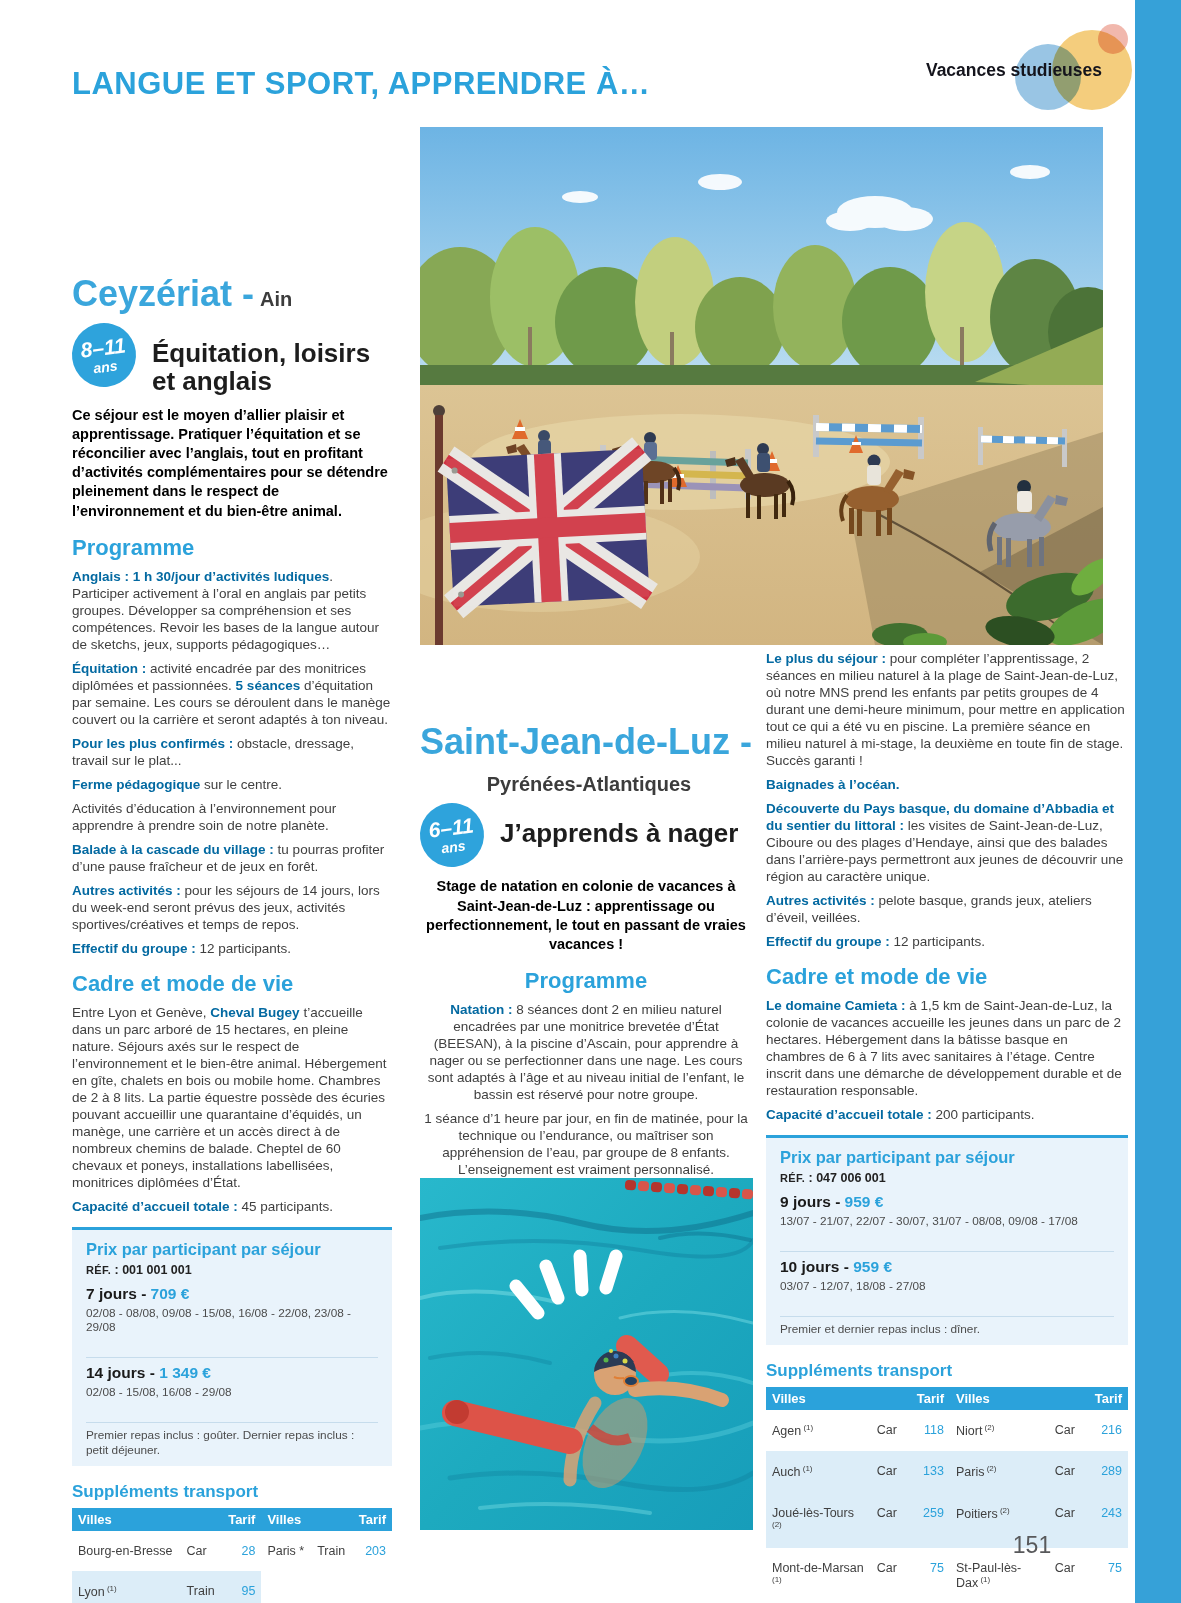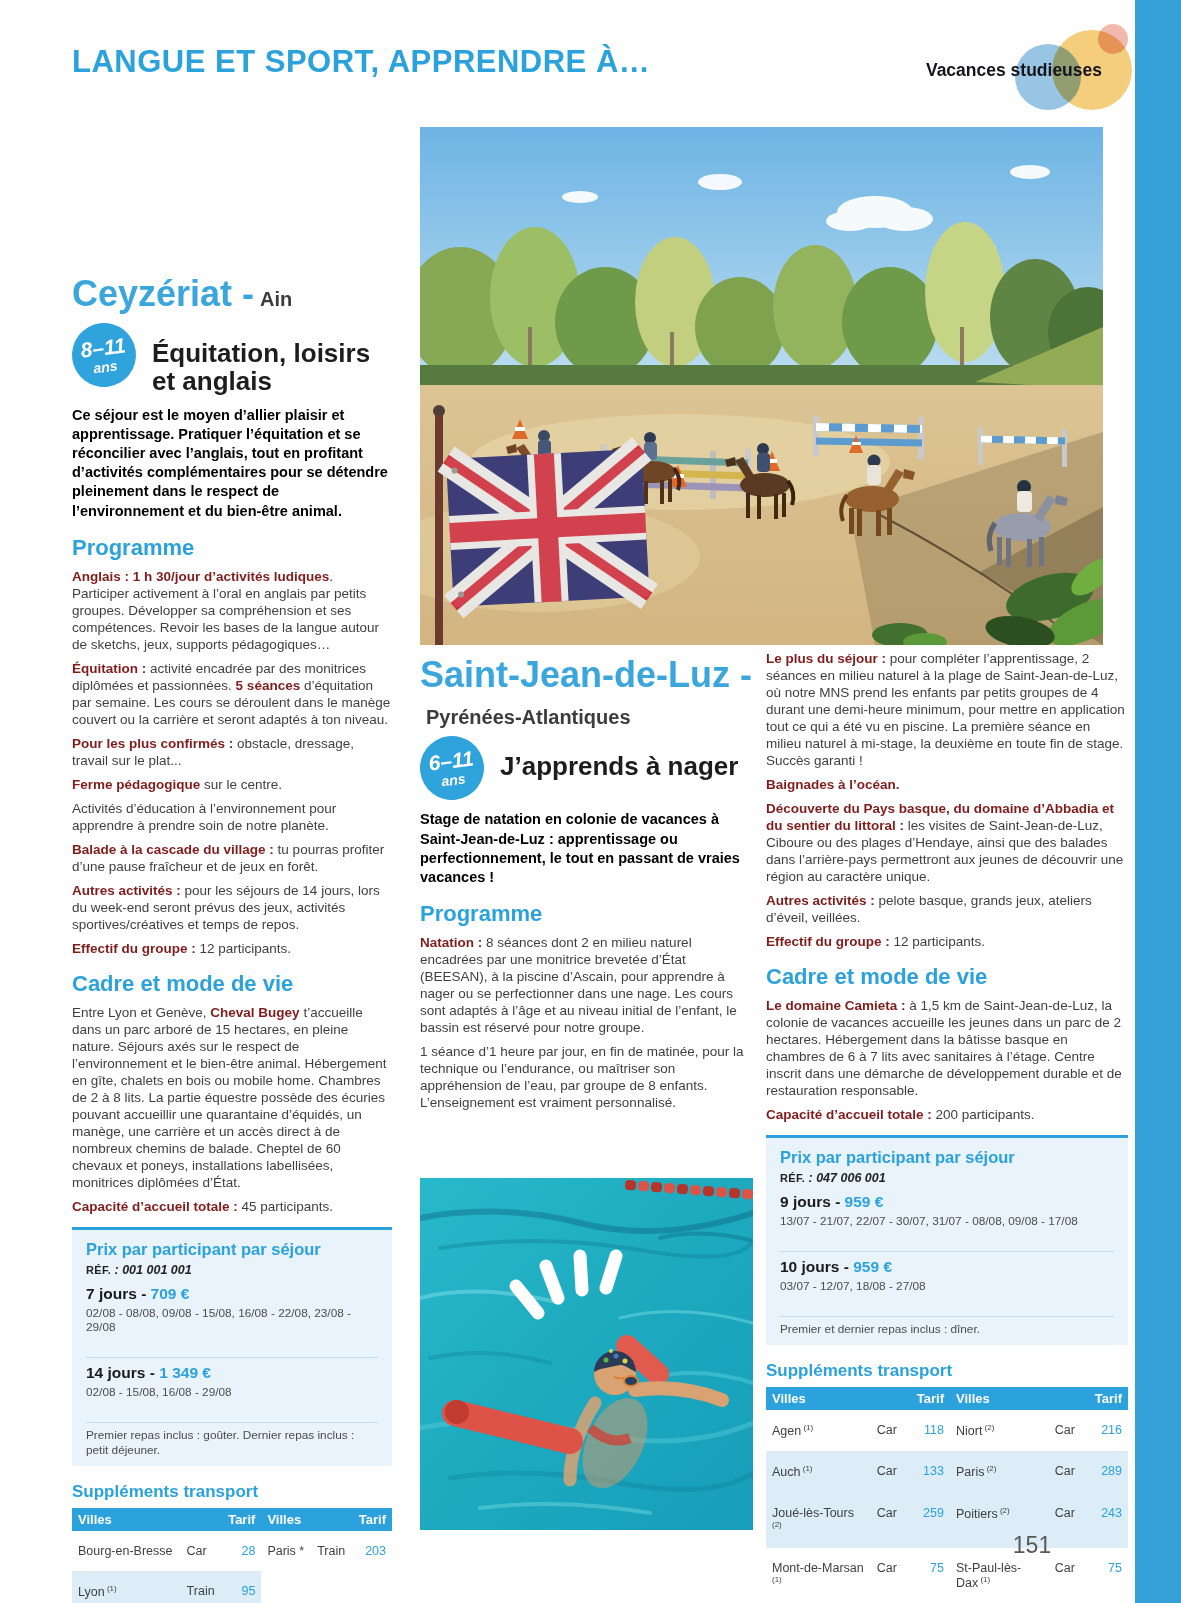--- a/index.html
+++ b/index.html
@@ -3,57 +3,57 @@
 <meta charset="utf-8">
 <style>
   html,body{margin:0;padding:0;background:#ffffff;}
   body{font-family:"Liberation Sans", sans-serif;}
   .page{position:relative;width:1181px;height:1603px;background:#fff;overflow:hidden;}
 
   
   .sidebar{position:absolute;right:0;top:0;width:46px;height:100%;background:#36a1d8;}
 
   
-  .header-title{position:absolute;left:72px;top:44px;font-size:31px;font-weight:bold;color:#2ba2db;letter-spacing:.5px;}
+  .header-title{position:absolute;left:72px;top:66px;font-size:31px;font-weight:bold;color:#2ba2db;letter-spacing:.5px;}
   .collection-circles{position:absolute;left:1000px;top:15px;}
   .collection-label{position:absolute;left:890px;top:60px;width:212px;text-align:right;font-size:17.5px;font-weight:bold;color:#14141c;}
 
   
   .photo{position:absolute;overflow:hidden;}
   .photo-horses{left:420px;top:127px;width:683px;height:518px;}
   .photo-pool{left:420px;top:1178px;width:333px;height:352px;}
 
   
   .col{position:absolute;}
   .col-left{left:72px;top:276px;width:320px;}
-  .col-mid{left:420px;top:657px;width:332px;}
+  .col-mid{left:420px;top:724px;width:332px;text-align:center;}
   .col-right{left:766px;top:650px;width:362px;}
 
   .city-title{font-size:36px;font-weight:bold;color:#3aa6dc;line-height:1.02;margin:0 0 10px 0;}
   .city-title .region{font-size:20px;color:#3c3c3c;font-weight:bold;margin-left:6px;}
   .mid .city-title{margin-bottom:6px;}
 
   .badge-row{display:flex;align-items:flex-start;margin:6px 0 10px 0;}
   .badge{flex:0 0 auto;width:64px;height:64px;border-radius:50%;background:#2ea3dc;color:#fff;display:flex;flex-direction:column;align-items:center;justify-content:center;transform:rotate(-7deg);font-style:italic;font-weight:bold;}
   .badge .age{font-size:21px;line-height:1;}
   .badge .unit{font-size:14px;line-height:1;margin-top:2px;}
   .prog-title{font-size:26px;font-weight:bold;color:#1d1d1d;line-height:1.1;margin:16px 0 0 16px;}
 
   .intro{font-size:14.5px;font-weight:bold;color:#000000;line-height:1.32;margin:10px 0 0 0;}
 
   h3.sec{font-size:22px;color:#2ba2db;margin:14px 0 7px 0;font-weight:bold;}
   .para{font-size:13.5px;color:#3f3f3f;line-height:1.26;margin:0 0 7px 0;}
-  .para .b{font-weight:bold;color:#7f1d1d;}
+  .para .b{font-weight:bold;color:#0369a1;}
 
   
   .price-box{background:#e9f3fb;border-top:3px solid #2ba2db;padding:10px 14px 8px 14px;margin-top:12px;}
   .pb-title{color:#2ba2db;font-weight:bold;font-size:16.5px;margin-bottom:4px;}
   .pb-ref{font-size:12.5px;color:#222;margin-bottom:2px;}
   .pb-ref .lab{font-weight:bold;font-size:11px;letter-spacing:.3px;}
-  .pb-ref .val{font-style:italic;font-weight:bold;text-align:center;}
+  .pb-ref .val{font-weight:bold;text-align:center;}
   .price-row{padding:6px 0 23px 0;border-bottom:1px solid #c6dcec;}
   .pl-dur{font-weight:bold;font-size:15.5px;color:#1a1a1a;}
   .pl-amt{color:#2ba2db;font-weight:bold;font-size:15.5px;}
   .pl-dates{font-size:11.8px;color:#4c4c4c;margin-top:3px;}
   .pb-note{font-size:11.8px;color:#4c4c4c;padding-top:5px;line-height:1.3;}
 
   
   h4.transport{color:#2ba2db;font-size:17px;margin:16px 0 6px 0;font-weight:bold;}
   table.transport{width:100%;border-collapse:collapse;font-size:12.5px;}
   table.transport th{background:#2ba2db;color:#fff;text-align:left;padding:4px 6px;font-size:13px;font-weight:bold;}

